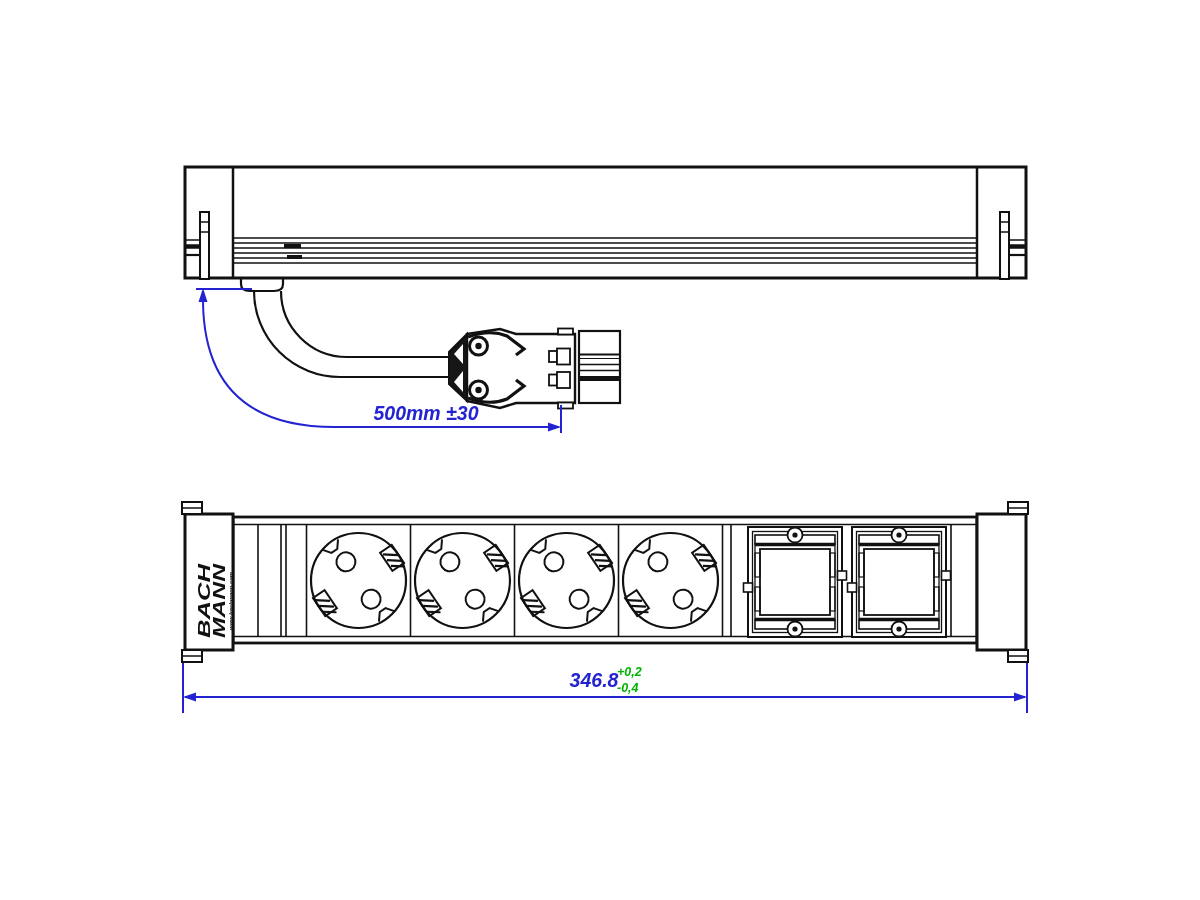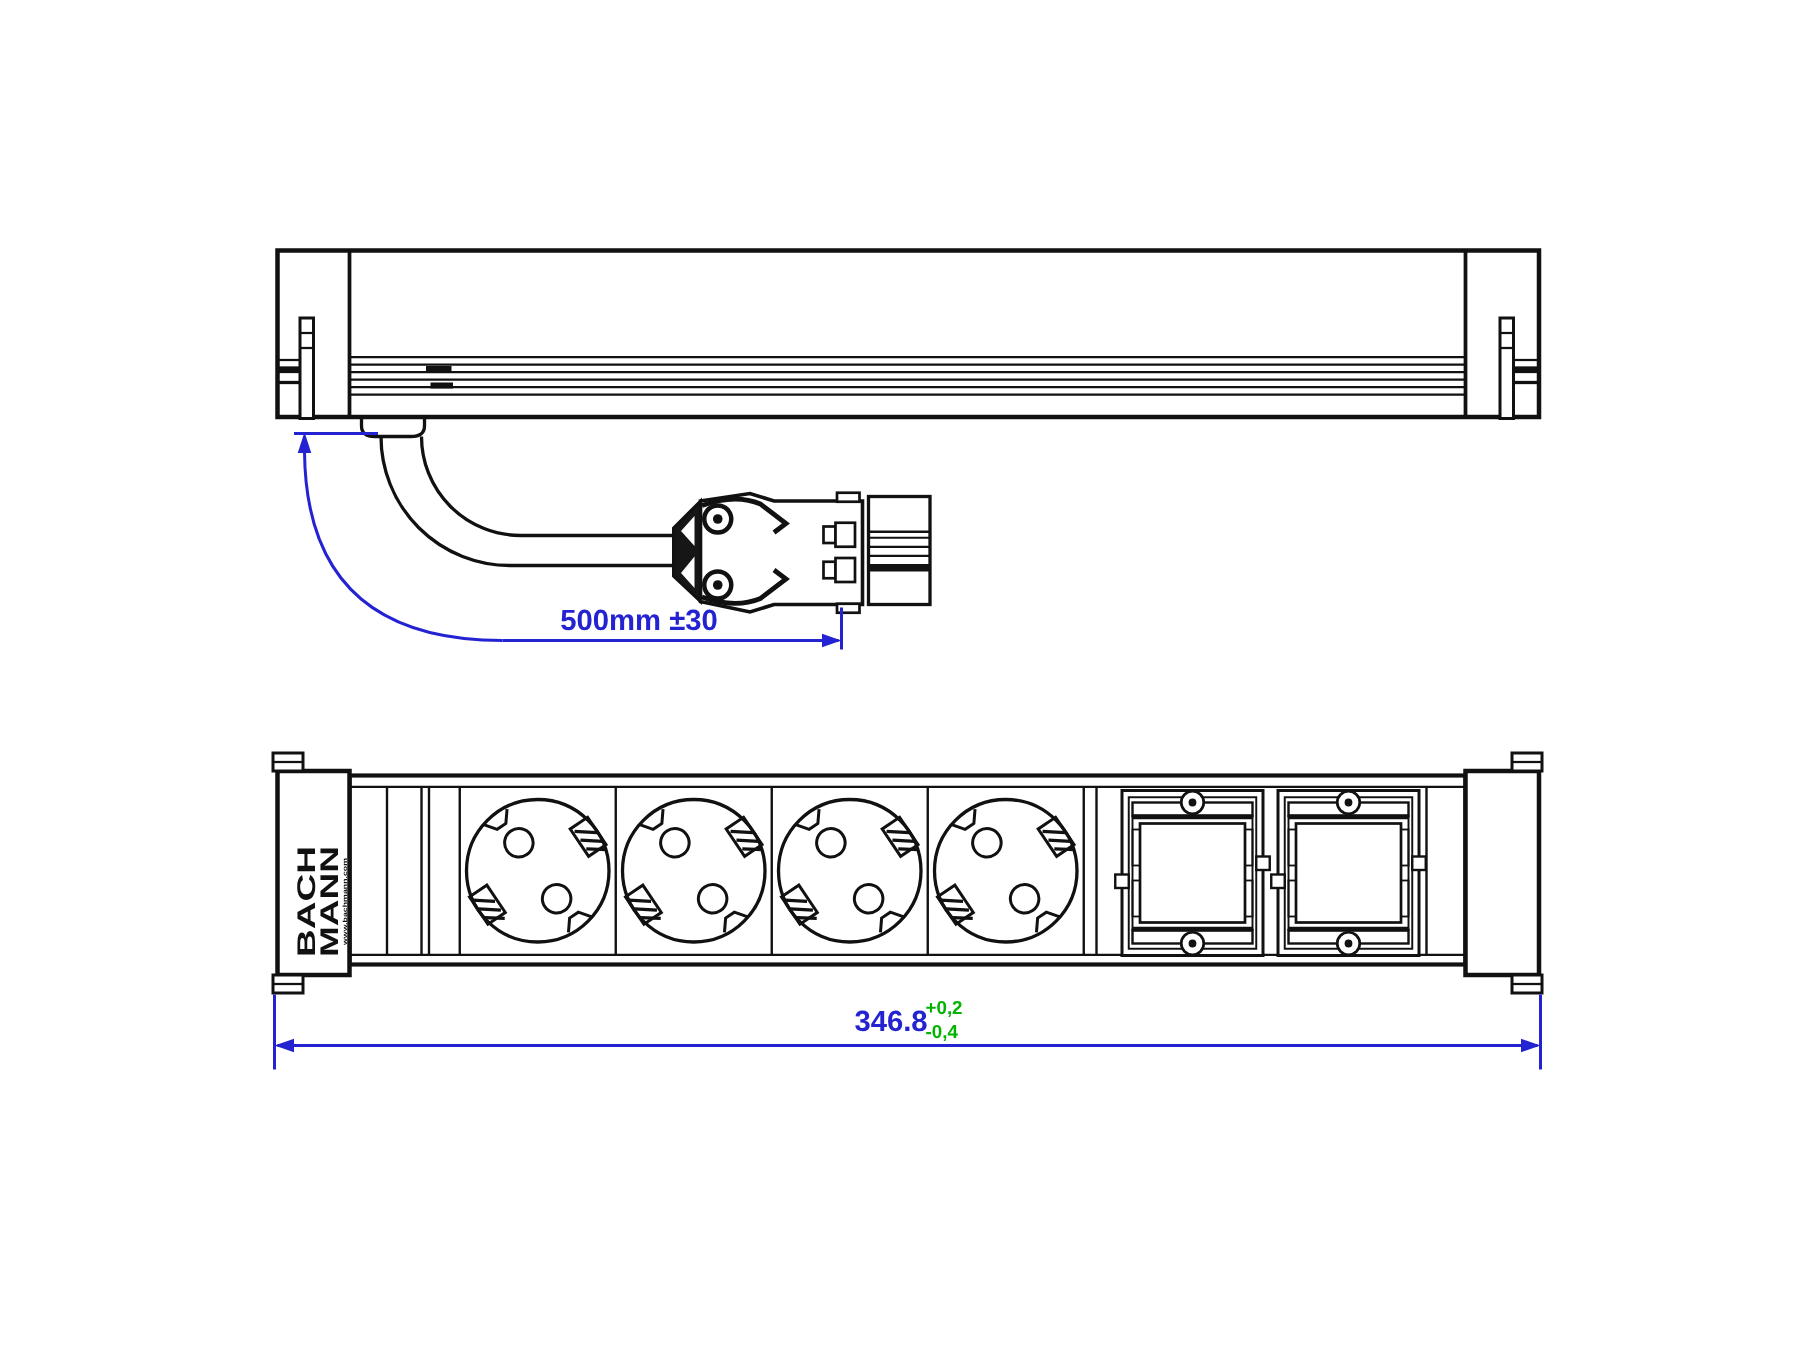--- a/index.html
+++ b/index.html
@@ -1,17 +1,17 @@
 <!DOCTYPE html>
 <html><head>
 <meta charset="utf-8">
 <style>
   html,body{margin:0;padding:0;background:#fff;}
   .stage{position:relative;width:1124px;height:900px;background:#fff;overflow:hidden;
-         font-family:"Liberation Sans",sans-serif;}
+         font-family:"Liberation Sans",sans-serif;font-style:italic;}
   svg{position:absolute;left:0;top:0;}
   svg text{font-family:"Liberation Sans",sans-serif;}
   .dim-label{font-size:19.5px;font-weight:bold;fill:#2323d2;}
   .tol-label{font-size:12.5px;font-weight:bold;fill:#00b400;}
   .logo-line{font-size:17px;font-weight:bold;fill:#111;}
   .logo-sub{font-size:4px;font-weight:bold;fill:#111;}
 </style>
 </head>
 <body>
 

